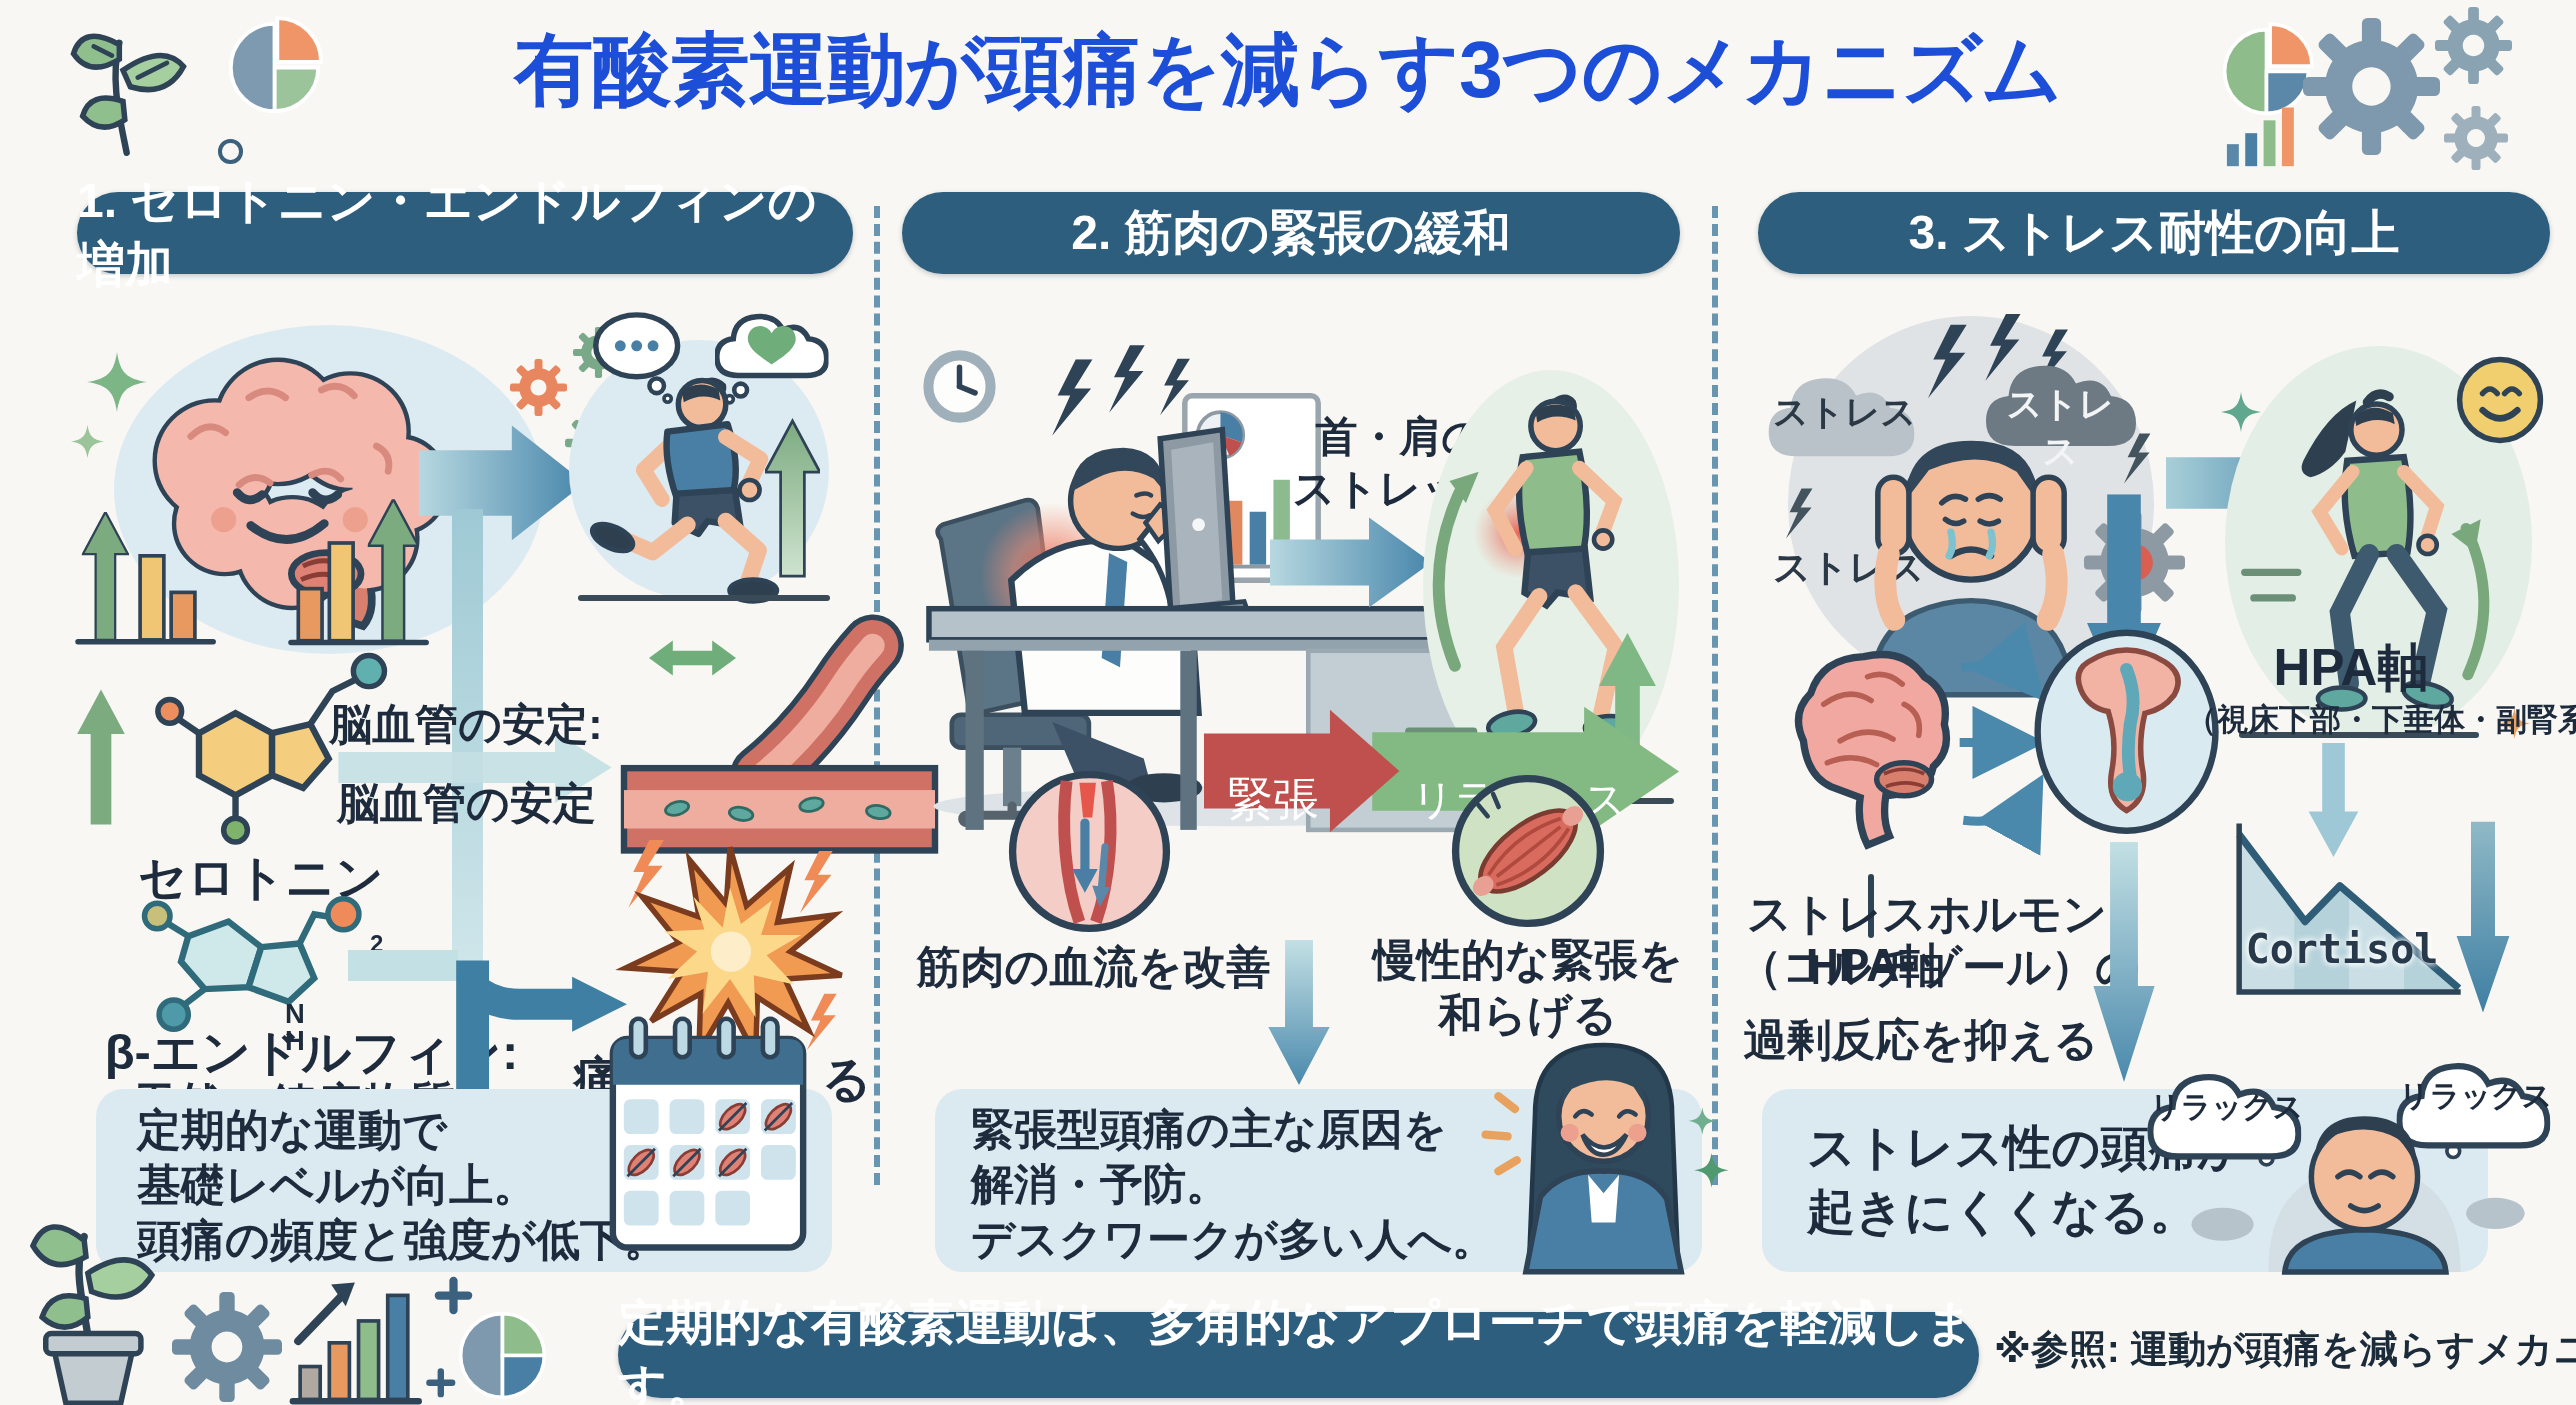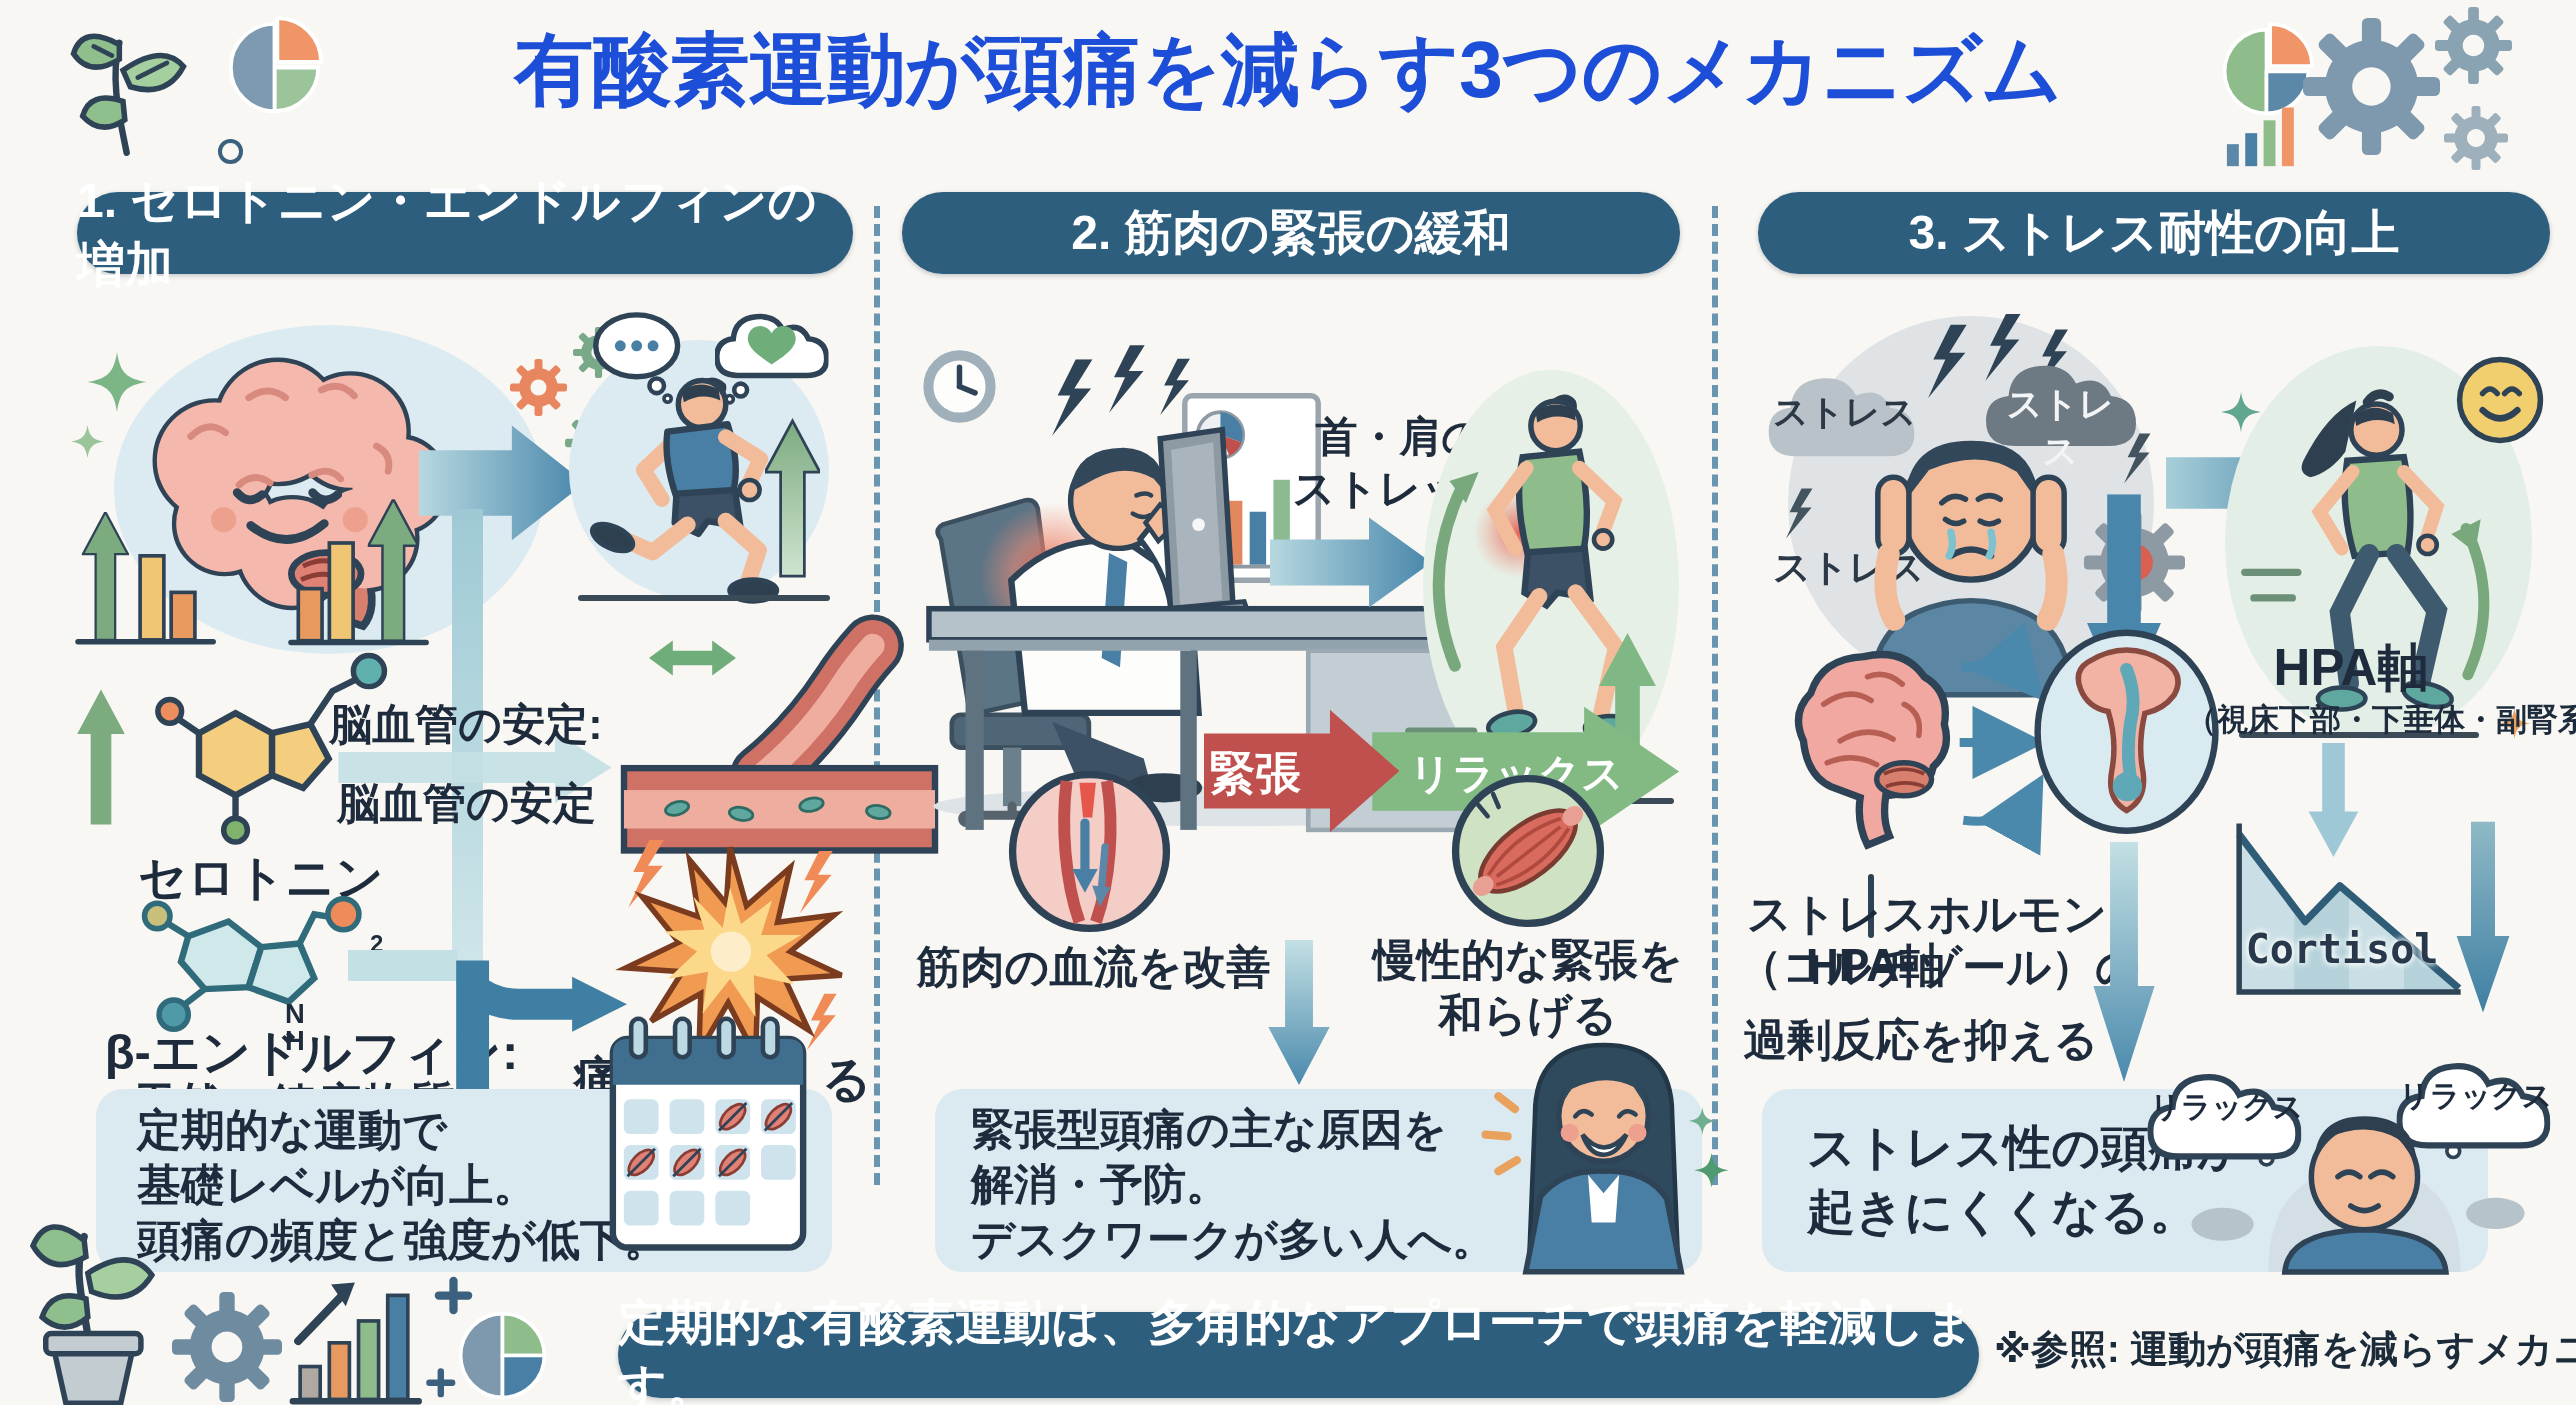--- a/index.html
+++ b/index.html
@@ -5,21 +5,21 @@
   html,body{margin:0;padding:0;background:#e8e8e8;}
   .stage{position:relative;width:2576px;height:1405px;background:#f8f7f3;overflow:hidden;
          font-family:"Liberation Sans","DejaVu Sans",sans-serif;color:#1d2b3c;}
   .abs{position:absolute;}
   .t{font-weight:700;line-height:1.12;color:#1d2b3c;white-space:nowrap;}
   .tc{text-align:center;}
   .pill{background:#2e5e7d;border-radius:42px;color:#fff;display:flex;align-items:center;justify-content:center;
         font-weight:700;box-shadow:0 1.8px 5.5px rgba(30,50,70,.25);}
   .box{background:#dbe9f0;border-radius:27.4px;}
   .sep{width:0;border-left:6.4px dashed #4f86a6;opacity:.85;}
-  .wtxt{color:#ffffff;font-weight:700;white-space:nowrap;}
+  .wtxt{color:#ffffff;font-weight:400;text-align:center;white-space:nowrap;margin-top:26px;}
   svg{display:block;overflow:visible;}
 </style>
 </head>
 <body>
 
 <div class="stage">
 
 <svg width="0" height="0" style="position:absolute">
   <defs>
     <symbol id="sym-gear" viewBox="0 0 100 100">

